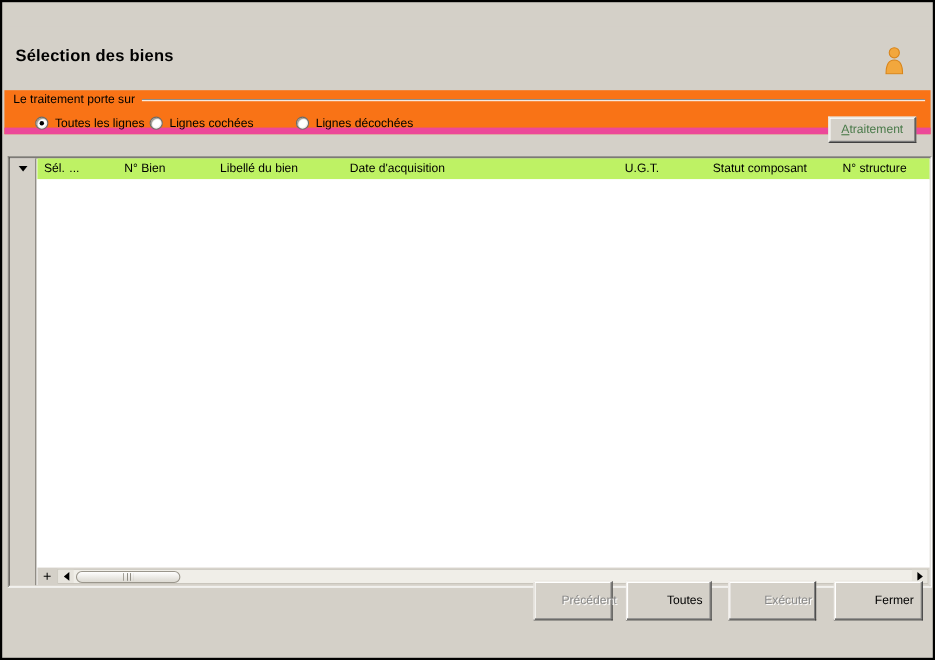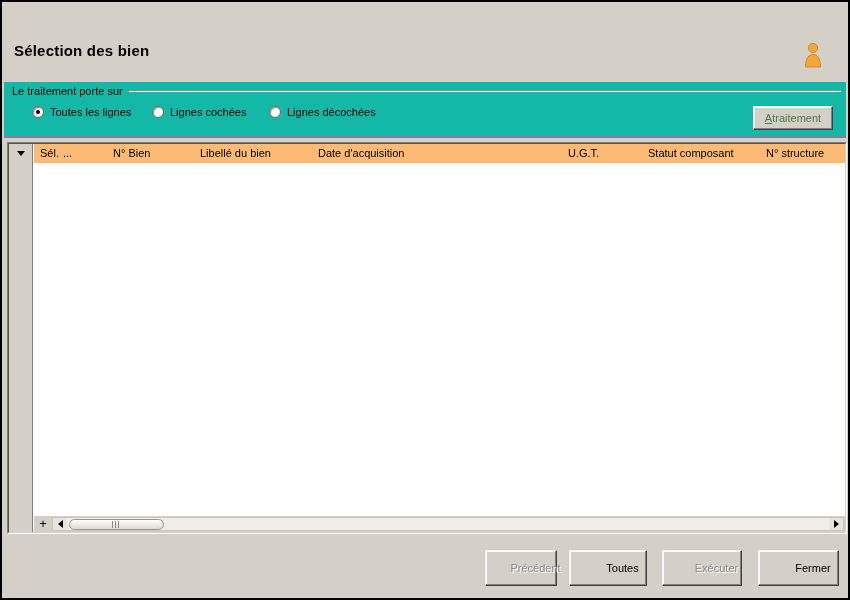--- a/index.html
+++ b/index.html
@@ -35,22 +35,22 @@
   }
   .glyph-min { width:6px; height:2px; background:#000; margin-top:7px; }
   .glyph-max { width:8px; height:7px; border:1px solid #000; border-top:2px solid #000; }
   .glyph-close { font-size:9px; font-weight:bold; line-height:1; }
   
   .header-band { position:absolute; left:2px; top:22px; right:2px; height:58px; background:#d4d0c8; }
   .page-heading { position:absolute; left:10px; top:18px; font-size:15px; font-weight:bold; letter-spacing:.2px; }
   .user-icon { position:absolute; right:22px; top:18px; width:22px; height:26px; }
   
   .filter-panel {
-    position:absolute; left:2px; top:80px; right:2px; height:56px;
-    background:#14b8a6; border-bottom:1px solid #ec4899;
+    position:absolute; left:2px; top:80px; right:2px; height:40px;
+    background:#f97316; border-bottom:6px solid #ec4899;
   }
   .legend-row { position:absolute; left:8px; top:3px; right:5px; display:flex; align-items:center; }
   .legend-label { padding-right:6px; white-space:nowrap; }
   .etched { flex:1 1 auto; height:2px; border-top:1px solid #8f8d87; border-bottom:1px solid #f6f5f2; }
   .radio-item { position:absolute; top:24px; display:flex; align-items:center; cursor:default; }
   .radio-circle {
     width:12px; height:12px; border-radius:50%; background:#fff;
     border:1px solid #6e6b66;
     box-shadow:inset 1px 1px 1px #9a968e, inset -1px -1px 0 #f2f1ee;
     margin-right:6px; position:relative; flex:0 0 auto;
@@ -80,72 +80,72 @@
     border:1px solid; border-color:#55524c #d4d0c8 #d4d0c8 #55524c;
   }
   .gutter {
     position:absolute; left:0; top:0; bottom:0; width:24px;
     background:#d4d0c8; border-right:1px solid #807d77;
   }
   .gutter-header { height:19px; display:flex; align-items:center; justify-content:center; }
   .tri-down { width:0; height:0; border-left:4px solid transparent; border-right:4px solid transparent; border-top:5px solid #000; }
   .grid-header {
     position:absolute; left:25px; top:0; right:0; height:19px;
-    background:#fdba74; overflow:hidden;
+    background:#bef264; overflow:hidden;
   }
   .grid-header span { position:absolute; top:3px; white-space:nowrap; }
   .grid-body { position:absolute; left:25px; top:19px; right:0; bottom:16px; background:#fff; }
   .scroll-row { position:absolute; left:25px; right:0; bottom:0; height:16px; background:#d4d0c8; display:flex; align-items:center; }
   .plus-cell { width:18px; text-align:center; font-size:13px; line-height:14px; cursor:default; }
   .hscroll { position:relative; flex:1 1 auto; height:14px; margin-right:1px; background:#f0eee8; border:1px solid #c9c5bc; display:flex; align-items:center; }
   .sb-btn { width:14px; height:12px; background:#e7e4dd; display:flex; align-items:center; justify-content:center; flex:0 0 auto; cursor:default; }
   .tri-left { width:0; height:0; border-top:4px solid transparent; border-bottom:4px solid transparent; border-right:5px solid #000; }
   .tri-right { width:0; height:0; border-top:4px solid transparent; border-bottom:4px solid transparent; border-left:5px solid #000; }
   .sb-btn.right { margin-left:auto; }
   .sb-thumb {
     position:absolute; left:16px; top:1px; width:95px; height:11px;
     border-radius:6px; border:1px solid #9a968c;
     background:linear-gradient(#fefefe,#dcd9d1);
     display:flex; align-items:center; justify-content:center; cursor:default;
   }
   .sb-grip { width:9px; height:7px; background:repeating-linear-gradient(90deg,#8f8c84 0,#8f8c84 1px,transparent 1px,transparent 3px); }
   
   .footer-legend-row { position:absolute; left:8px; top:535px; right:5px; display:flex; align-items:center; }
-  .wizbtn { position:absolute; top:548px; height:36px;padding-left:29px; }
+  .wizbtn { position:absolute; top:526px; height:36px;padding-left:29px; }
   .wizbtn.disabled { color:#8a8a8a; text-shadow:1px 1px 0 #fff; }
   .btn-prev { left:483px; width:72px; }
   .btn-next { left:567px; width:78px; }
   .btn-exec { left:660px; width:80px; }
   .btn-close2 { left:756px; width:81px; }
 </style>
 </head>
 <body>
 
 <div class="window">
 
 
   <div class="header-band">
-    <div class="page-heading">Sélection des bien</div>
+    <div class="page-heading">Sélection des biens</div>
     <svg class="user-icon" viewBox="0 0 22 26">
       <circle cx="11" cy="6" r="4.6" fill="#f2a73d" stroke="#d9851a" stroke-width="1"></circle>
       <path d="M3.5 25 Q3.5 12.5 11 12.5 Q18.5 12.5 18.5 25 Z" fill="#f2a73d" stroke="#d9851a" stroke-width="1"></path>
     </svg>
   </div>
 
   <div class="filter-panel">
     <div class="legend-row">
       <span class="legend-label">Le traitement porte sur</span>
       <span class="etched"></span>
     </div>
 
     <div class="radio-item checked" style="left:28px;">
       <span class="radio-circle"></span>
       <span>Toutes les lignes</span>
     </div>
-    <div class="radio-item" style="left:148px;">
+    <div class="radio-item" style="left:132px;">
       <span class="radio-circle"></span>
       <span>Lignes cochées</span>
     </div>
     <div class="radio-item" style="left:265px;">
       <span class="radio-circle"></span>
       <span>Lignes décochées</span>
     </div>
 
     <button class="btn refresh-btn">
       <span class="u">A</span>

